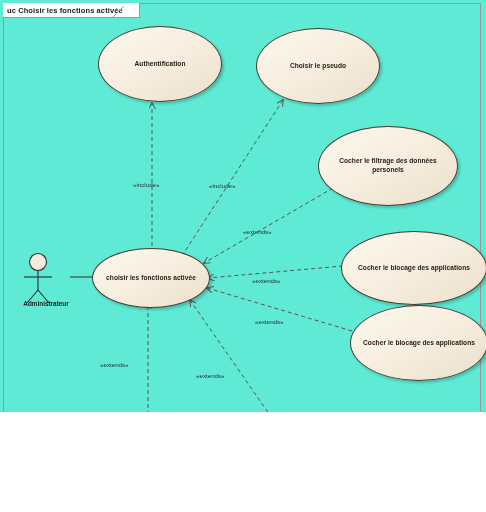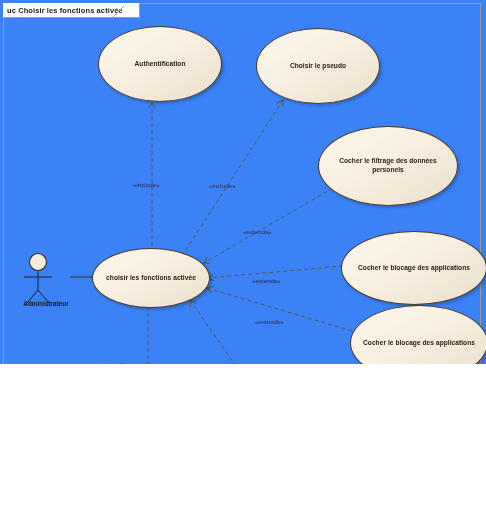--- a/index.html
+++ b/index.html
@@ -6,22 +6,22 @@
     margin: 0;
     padding: 0;
     background: #ffffff;
   }
   body {
     font-family: "Liberation Sans", sans-serif;
   }
   #canvas {
     position: relative;
     width: 486px;
-    height: 364px;
-    background: #3b82f6;
+    height: 412px;
+    background: #5eead4;
     overflow: hidden;
   }
   
   #frame {
     position: absolute;
     left: 3px;
     top: 3px;
     width: 478px;
     height: 503px;
     border: 1px solid #9a9a9a;

